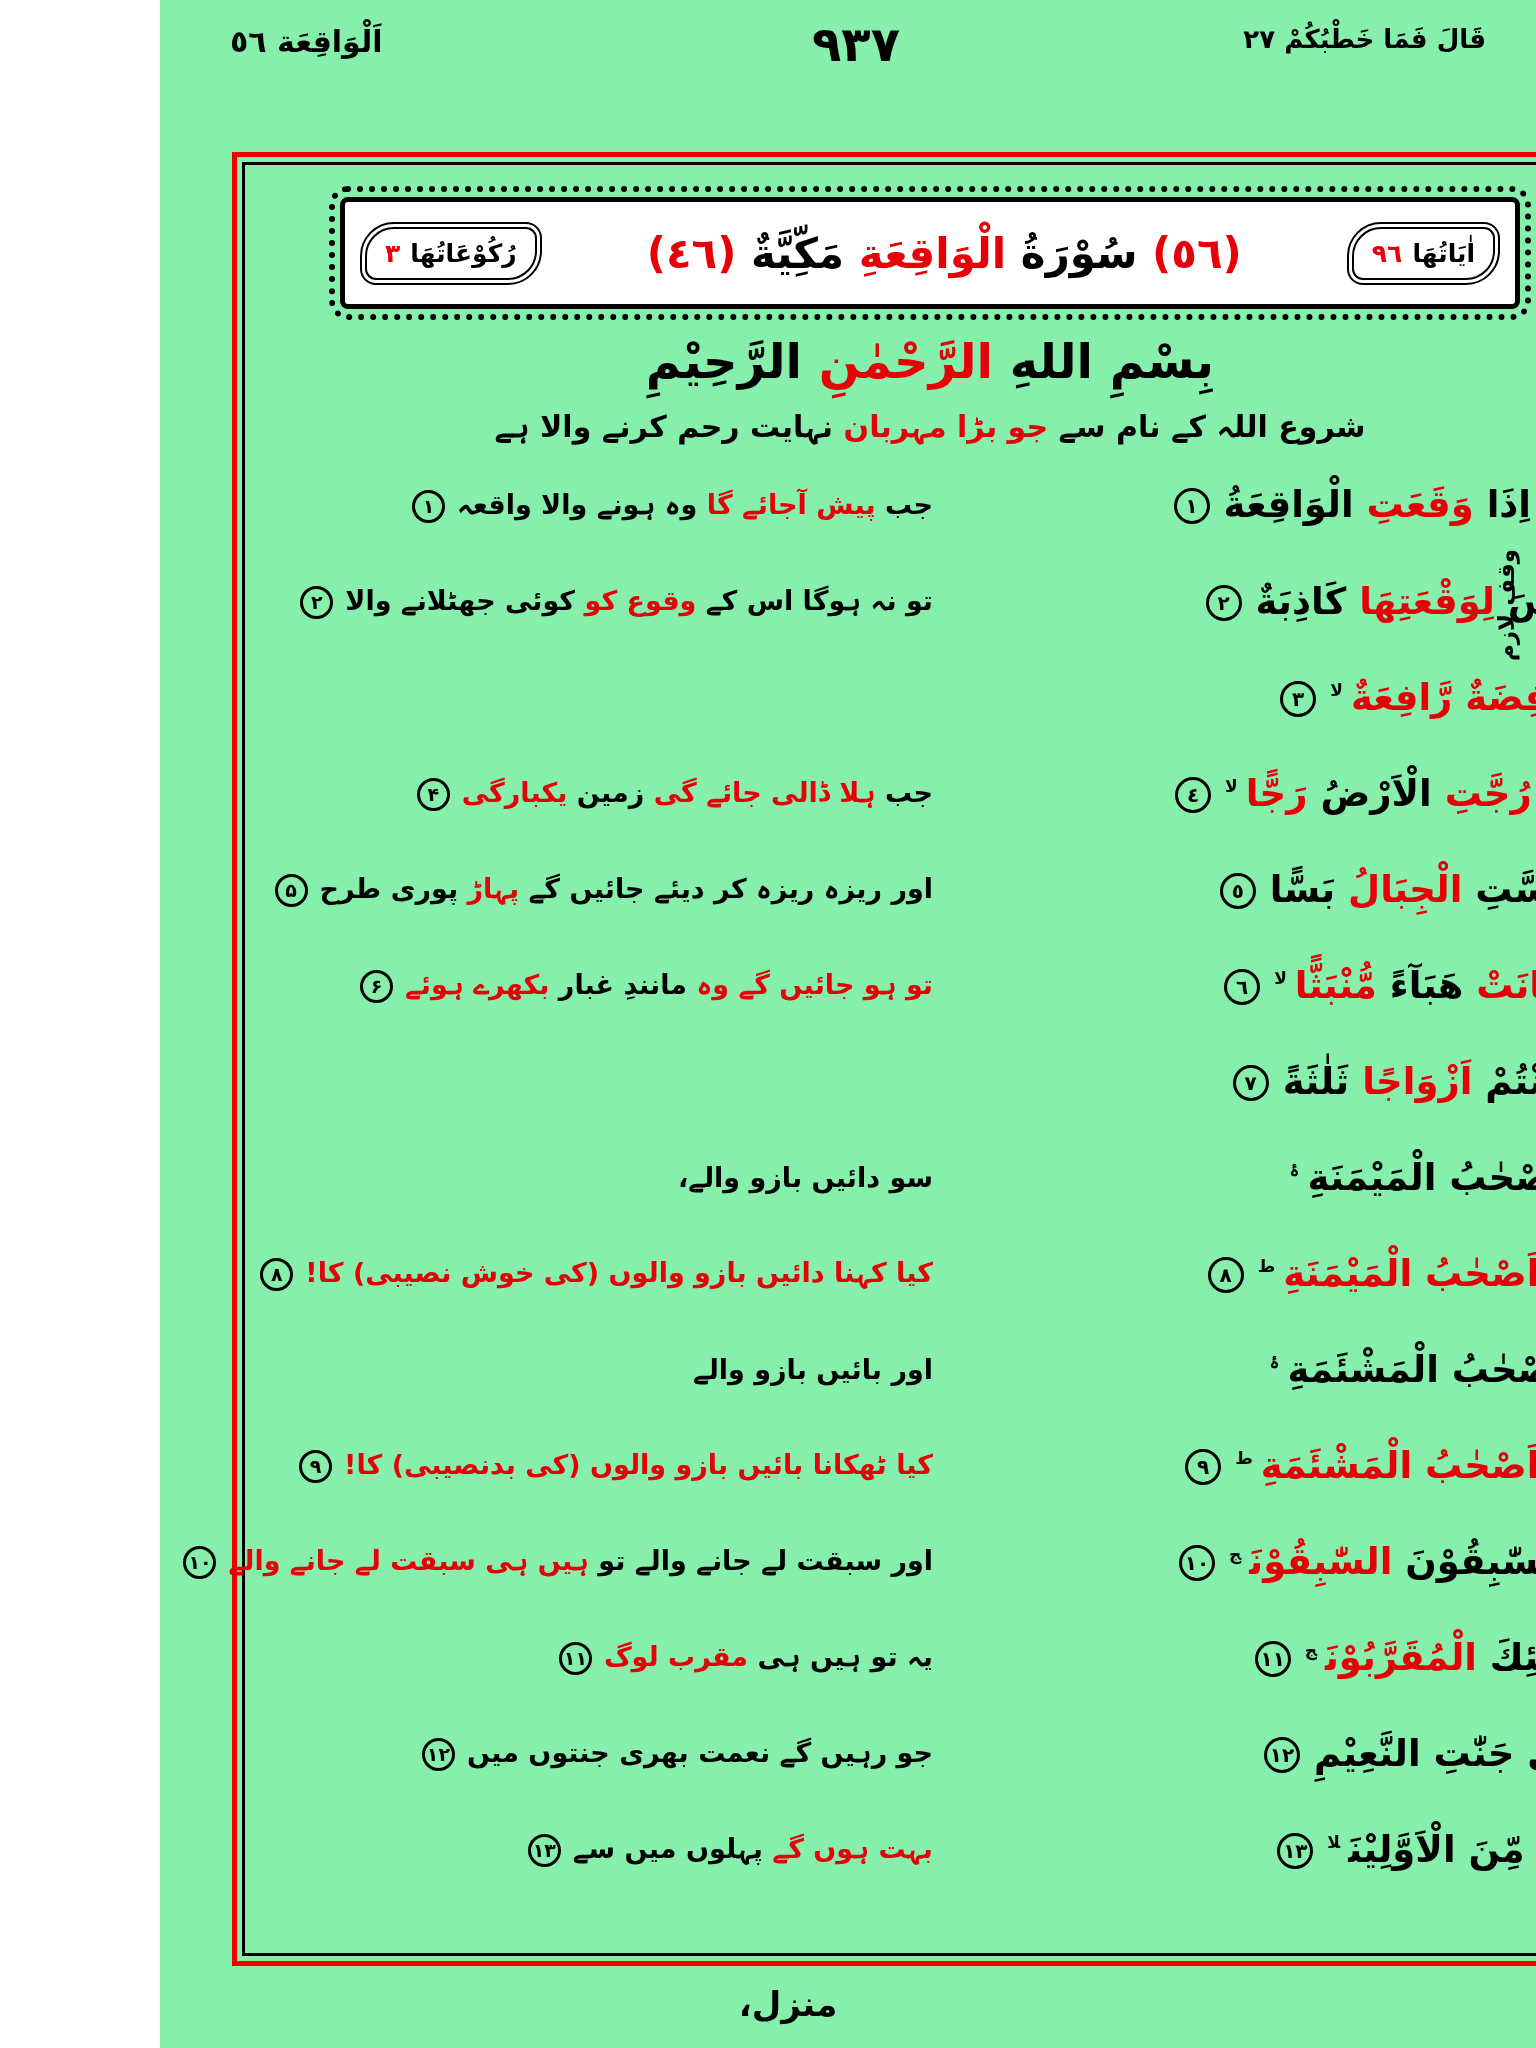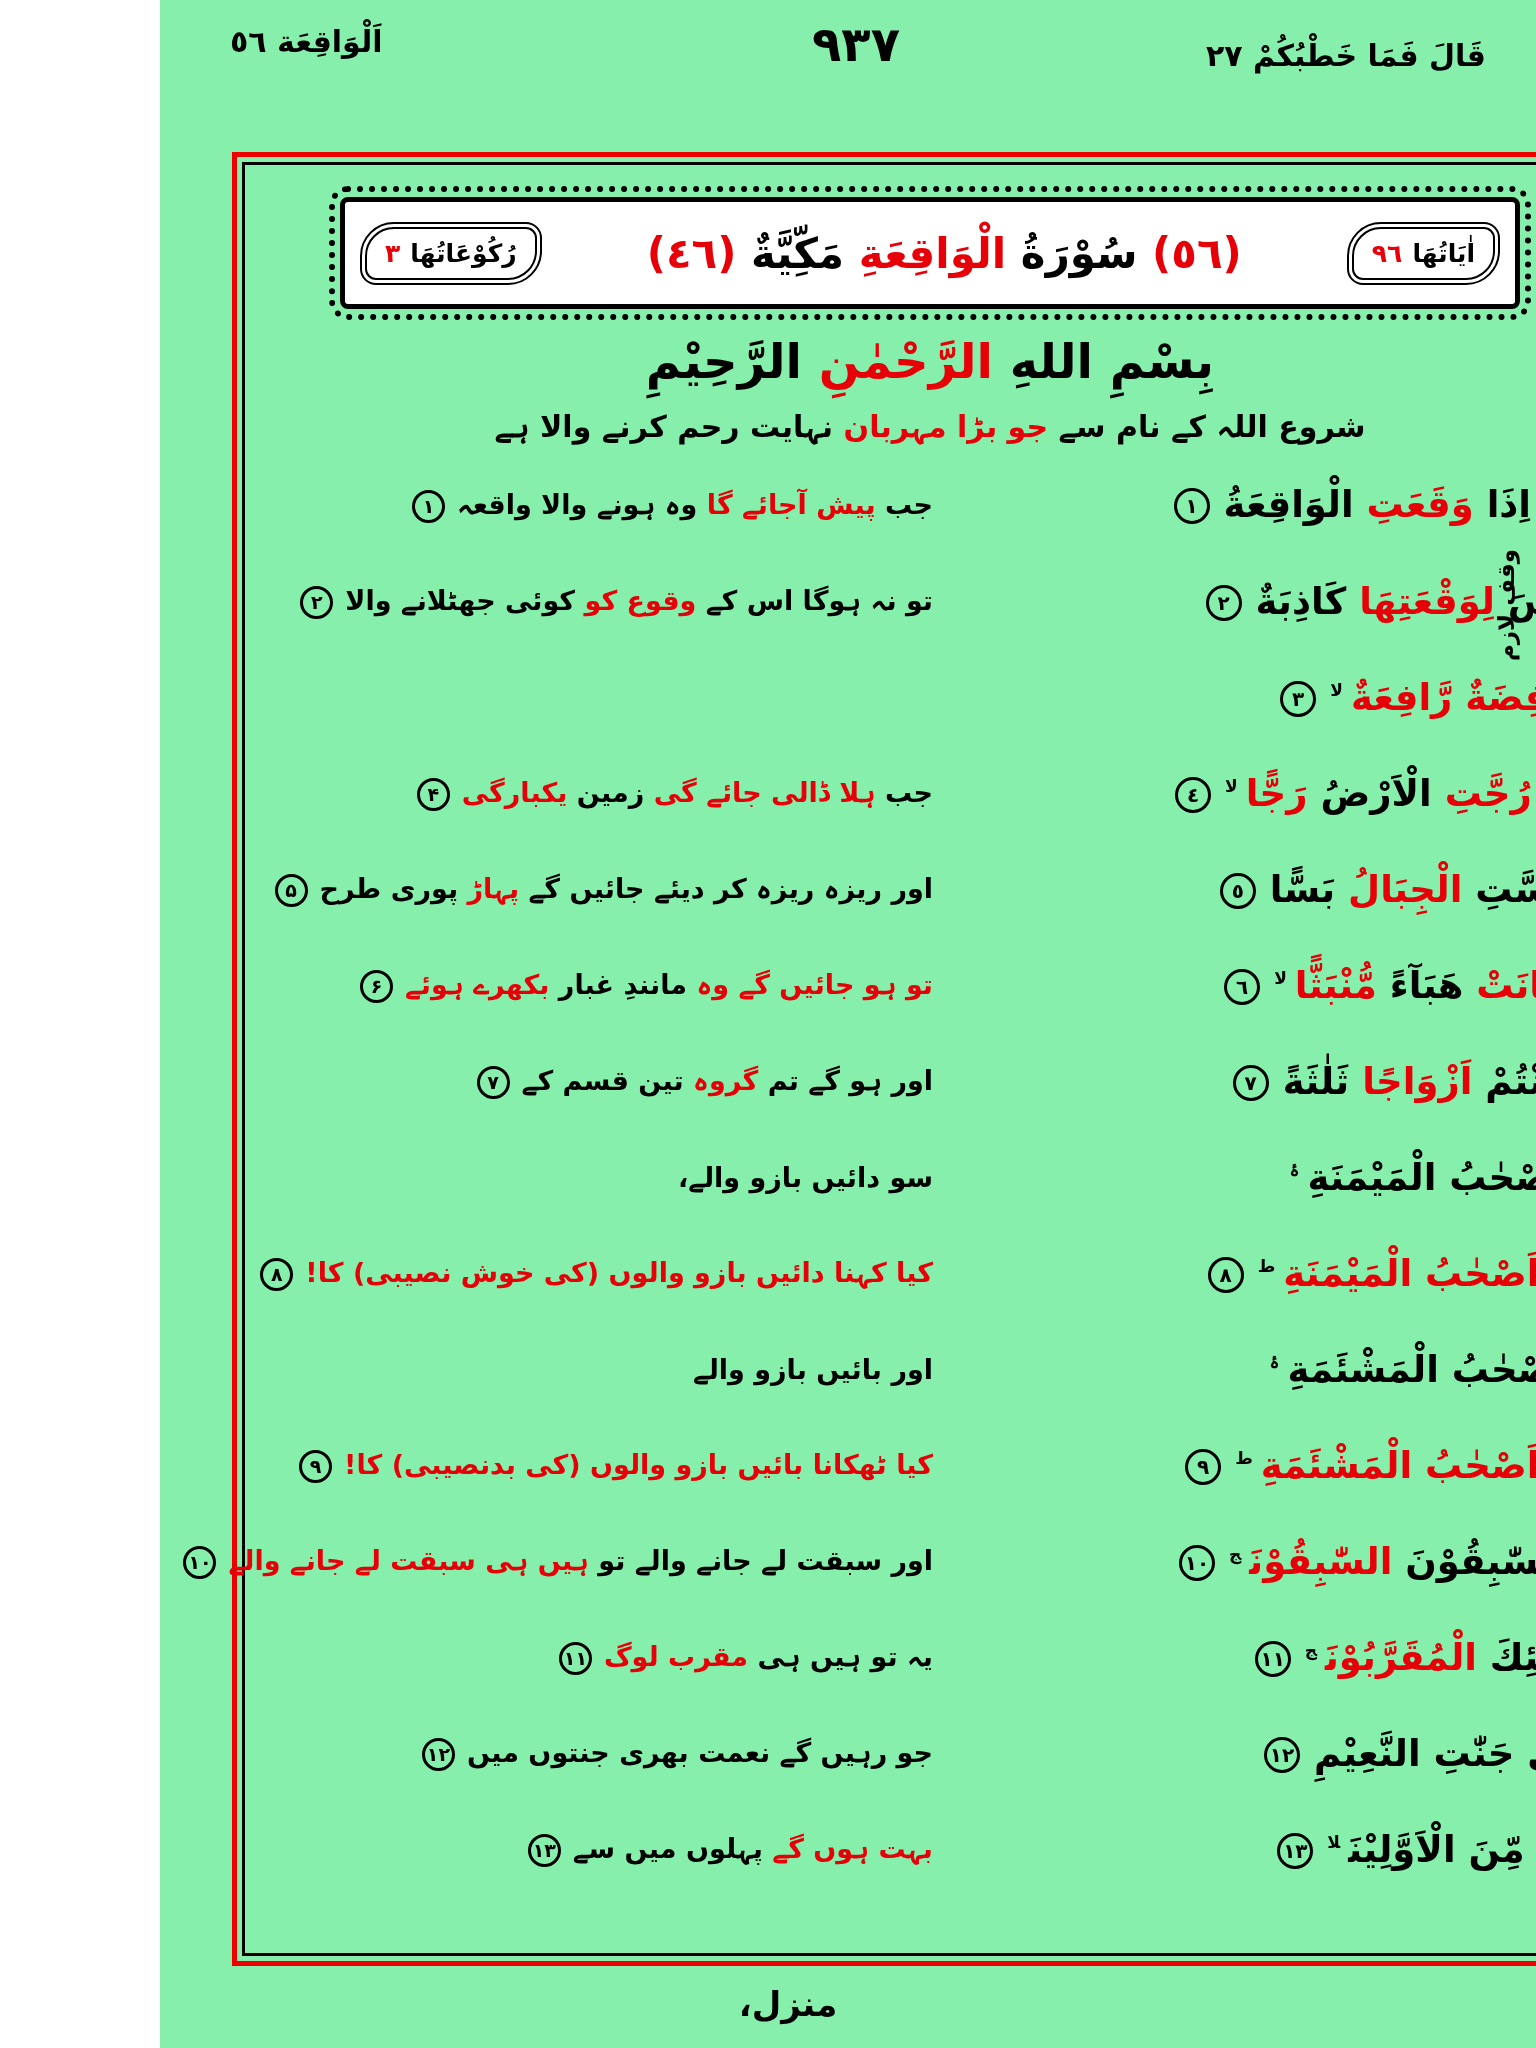--- a/index.html
+++ b/index.html
@@ -14,21 +14,21 @@
     font-family:"DejaVu Sans",sans-serif;
     color:var(--ink);
     overflow:hidden;
   }
   .page{position:relative;width:1376px;height:2048px;background:#86efac;}
 
   
   .runhead{position:absolute;top:16px;left:60px;right:44px;height:60px;}
   .runhead .left{position:absolute;left:10px;top:8px;font-size:30px;font-weight:bold;direction:rtl;}
   .runhead .center{position:absolute;left:50%;transform:translateX(-50%);top:0;font-size:48px;font-weight:bold;}
-  .runhead .right{position:absolute;right:6px;top:22px;font-size:30px;font-weight:bold;direction:rtl;}
+  .runhead .right{position:absolute;right:6px;top:8px;font-size:26px;font-weight:bold;direction:rtl;}
 
   
   .frame{position:absolute;left:72px;top:152px;width:1396px;height:1814px;border:5px solid var(--frame-red);}
   .frame-in{position:absolute;inset:5px;border:3px solid var(--ink);padding:16px 18px 0 18px;}
 
   
   .banner{width:1180px;margin:16px auto 0 auto;border:5px solid var(--ink);border-radius:8px;
           outline:6px dotted var(--ink);outline-offset:5px;padding:5px;background:#fff;}
   .banner-in{display:flex;align-items:center;justify-content:space-between;direction:rtl;
              min-height:92px;padding:4px 10px;}
@@ -133,21 +133,20 @@
           <div class="vrow">
             <div class="acell"><span class="k">وَّبُسَّتِ </span><span class="r">الْجِبَالُ </span><span class="k">بَسًّا</span><span class="num">٥</span></div>
             <div class="ucell"><span class="k">اور ریزہ ریزہ کر دیئے جائیں گے </span><span class="r">پہاڑ </span><span class="k">پوری طرح</span><span class="num">۵</span></div>
           </div>
           <div class="vrow">
             <div class="acell"><span class="r">فَكَانَتْ </span><span class="k">هَبَآءً </span><span class="r">مُّنْبَثًّا</span><span class="stopmark">لا</span><span class="num">٦</span></div>
             <div class="ucell"><span class="r">تو ہو جائیں گے وہ </span><span class="k">مانندِ غبار </span><span class="r">بکھرے ہوئے</span><span class="num">۶</span></div>
           </div>
           <div class="vrow">
             <div class="acell"><span class="k">وَّكُنْتُمْ </span><span class="r">اَزْوَاجًا </span><span class="k">ثَلٰثَةً</span><span class="num">٧</span></div>
-            <div class="ucell"><span class="k">اور ہو گے تم </span><span class="r">گروہ </span><span class="k">تین قسم کے</span><span class="num">۷</span></div>
           </div>
           <div class="vrow">
             <div class="acell"><span class="k">فَاَصْحٰبُ الْمَيْمَنَةِ</span><span class="stopmark">ۂ</span></div>
             <div class="ucell"><span class="k">سو دائیں بازو والے،</span></div>
           </div>
           <div class="vrow">
             <div class="acell"><span class="r">مَآ اَصْحٰبُ الْمَيْمَنَةِ</span><span class="stopmark">ط</span><span class="num">٨</span></div>
             <div class="ucell"><span class="r">کیا کہنا دائیں بازو والوں (کی خوش نصیبی) کا!</span><span class="num">۸</span></div>
           </div>
           <div class="vrow">

